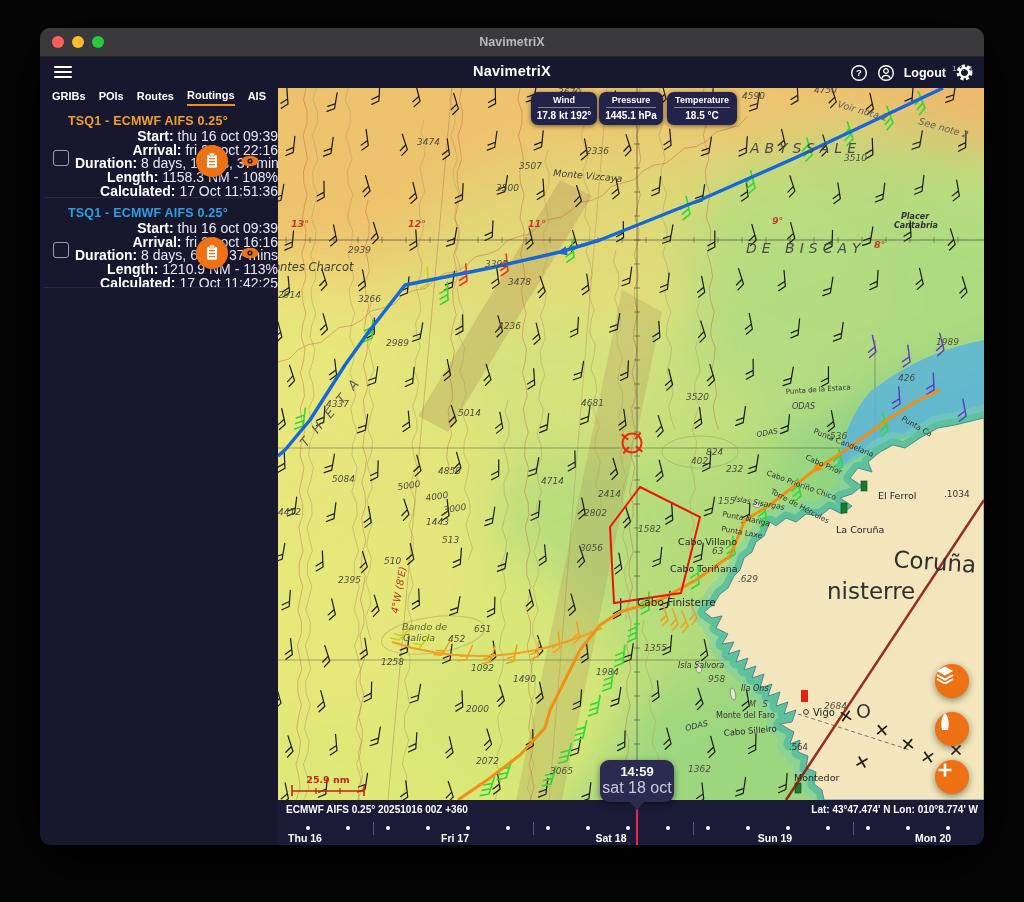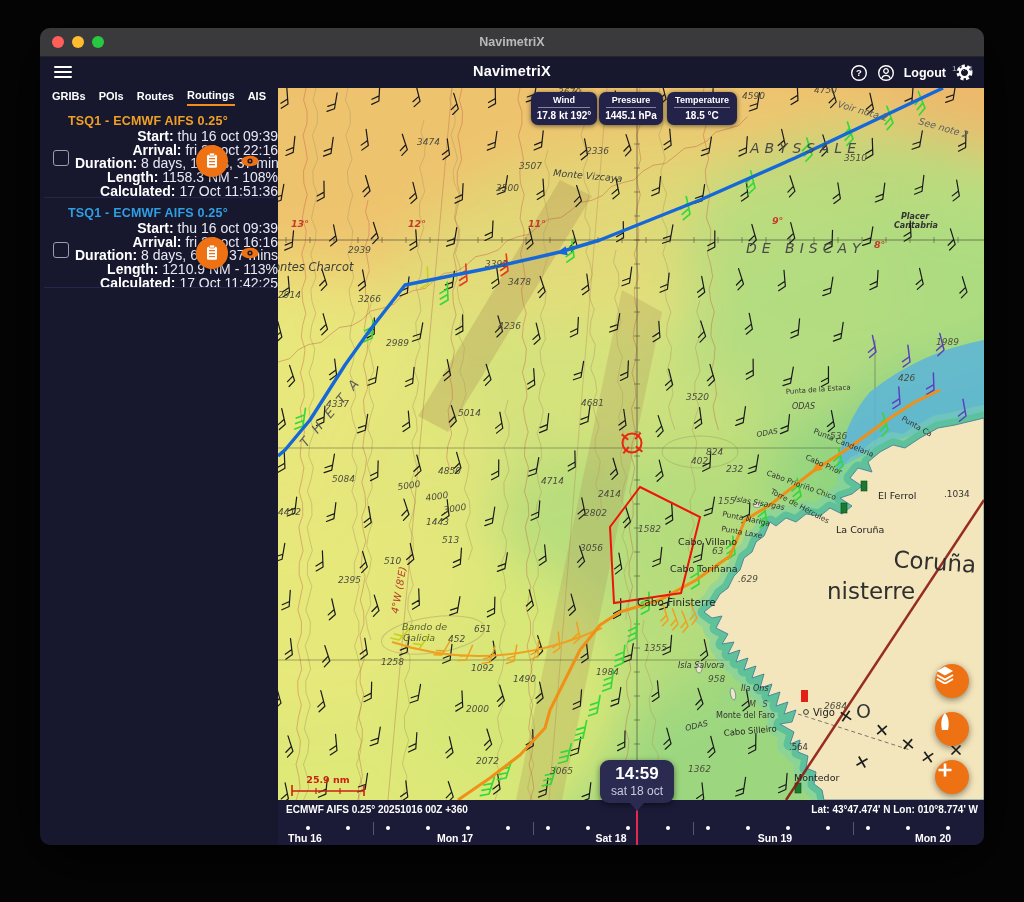--- a/index.html
+++ b/index.html
@@ -44,22 +44,22 @@
   .map svg{position:absolute;left:0;top:0;}
   .wbadge{position:absolute;top:4px;background:#23234a;border-radius:7px;color:#fff;text-align:center;padding:3px 0 4px;box-shadow:0 1px 5px rgba(0,0,0,.55);z-index:4;}
   .wb-label{font-size:9px;font-weight:700;}
   .wb-div{height:1px;background:rgba(255,255,255,.45);margin:2px 7px;}
   .wb-value{font-size:10px;font-weight:700;}
   #wb0{left:253px;width:66px;}#wb1{left:321px;width:64px;}#wb2{left:389px;width:70px;}
   .fab{position:absolute;left:657px;width:34px;height:34px;border-radius:50%;background:#ee7214;display:flex;align-items:center;justify-content:center;box-shadow:0 2px 7px rgba(0,0,0,.45);cursor:pointer;z-index:4;}
   #fab0{top:576px;}#fab1{top:624px;}#fab2{top:672px;}
   
   .time-tip{position:absolute;left:560px;top:732px;width:74px;background:#2b2b52;border-radius:9px;text-align:center;padding:4px 0 5px;z-index:6;box-shadow:0 2px 6px rgba(0,0,0,.5);}
-  .tt-time{font-size:17px;font-weight:800;color:#fff;}
-  .tt-date{font-size:12px;color:#c9c9de;}
+  .tt-time{font-size:13px;font-weight:800;color:#fff;}
+  .tt-date{font-size:16px;color:#c9c9de;}
   .tt-arrow{position:absolute;left:30px;top:100%;width:0;height:0;border:7px solid transparent;border-top:8px solid #2b2b52;}
   
   .statusbar{position:absolute;left:238px;top:772px;width:706px;height:45px;background:#1b1b38;z-index:5;}
   .sb-info{position:absolute;left:8px;top:4px;font-size:10px;font-weight:700;color:#fff;white-space:nowrap;}
   .sb-coords{position:absolute;right:6px;top:4px;font-size:10px;font-weight:700;color:#fff;white-space:nowrap;}
   .tl-dot{position:absolute;top:26px;width:4px;height:4px;border-radius:50%;background:#fff;}
   .tl-sep{position:absolute;top:22px;width:1px;height:13px;background:#55557a;}
   .tl-day{position:absolute;top:32px;font-size:10.5px;font-weight:700;color:#fff;transform:translateX(-50%);white-space:nowrap;}
   .tl-current{position:absolute;top:0;width:2px;height:45px;background:#e8274e;cursor:ew-resize;z-index:7;}
 </style>
@@ -785,19 +785,19 @@
       <div class="tl-dot" style="left: 508px;"></div>
       <div class="tl-dot" style="left: 548px;"></div>
       <div class="tl-dot" style="left: 588px;"></div>
       <div class="tl-dot" style="left: 628px;"></div>
       <div class="tl-dot" style="left: 668px;"></div>
       <div class="tl-sep" style="left: 95px;"></div>
       <div class="tl-sep" style="left: 255px;"></div>
       <div class="tl-sep" style="left: 415px;"></div>
       <div class="tl-sep" style="left: 575px;"></div>
       <div class="tl-day" style="left: 27px;">Thu 16</div>
-      <div class="tl-day" style="left: 177px;">Mon 17</div>
+      <div class="tl-day" style="left: 177px;">Fri 17</div>
       <div class="tl-day" style="left: 333px;">Sat 18</div>
       <div class="tl-day" style="left: 497px;">Sun 19</div>
       <div class="tl-day" style="left: 655px; text-align: center;">Mon 20</div>
     </div>
 
 </div>
 
 </body></html>

